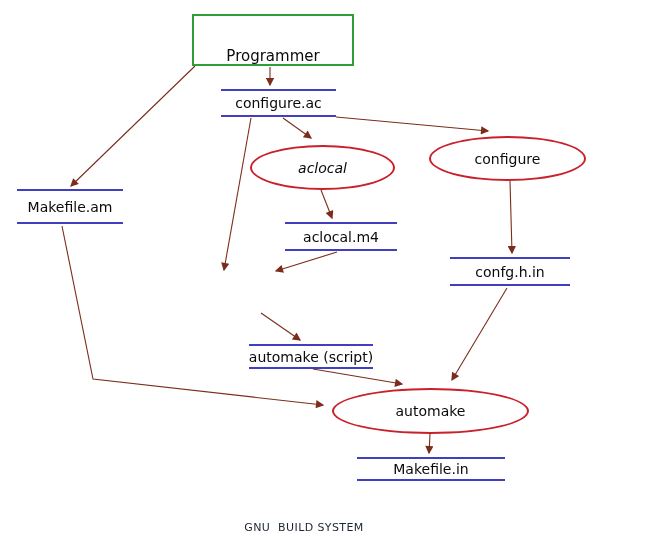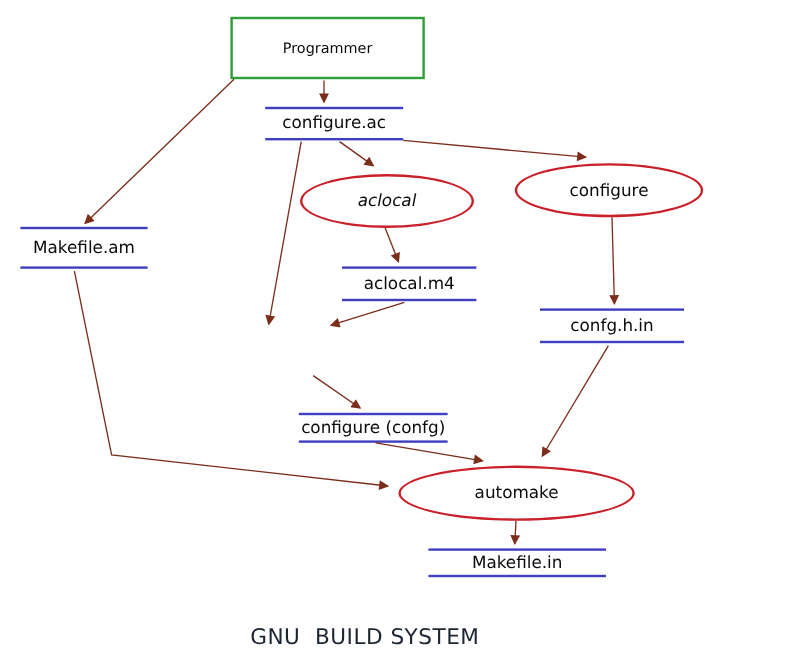--- a/index.html
+++ b/index.html
@@ -44,38 +44,39 @@
     color: var(--text);
     font-size: 14px;
     line-height: 1;
     z-index: 2;
     box-sizing: border-box;
     white-space: nowrap;
   }
   .node-box {
     border: 2px solid var(--box-border);
     background: var(--background);
-    font-size: 12px;
+    font-size: 15px;
+    align-items: flex-end;
   }
   .node-file {
     border-top: 2px solid var(--file-line);
     border-bottom: 2px solid var(--file-line);
   }
   .node-tool {
     border: 2px solid var(--tool-ellipse);
     border-radius: 50%;
     background: var(--background);
   }
   .caption {
     position: absolute;
     left: 169px;
     top: 521px;
     width: 270px;
     text-align: center;
-    font-size: 18px;
+    font-size: 11px;
     letter-spacing: 0.4px;
     color: var(--caption);
     white-space: pre;
     z-index: 2;
   }
 </style>
 </head>
 <body>
 
 <div class="stage">
@@ -124,21 +125,21 @@
   <div class="node node-file" style="left:285px; top:222px; width:112px; height:29px;justify-content:center;">
     <span>aclocal.m4</span>
   </div>
 
 
   <div class="node node-file" style="left:450px; top:257px; width:120px; height:29px;">
     <span>confg.h.in</span>
   </div>
 
   <div class="node node-file" style="left:249px; top:344px; width:124px; height:25px;">
-    <span>configure (confg)</span>
+    <span>automake (script)</span>
   </div>
 
   <div class="node node-tool" style="left:332px; top:388px; width:197px; height:46px;">
     <span>automake</span>
   </div>
 
   <div class="node node-file" style="left:357px; top:457px; width:148px; height:24px;align-items:center;">
     <span>Makefile.in</span>
   </div>
 

